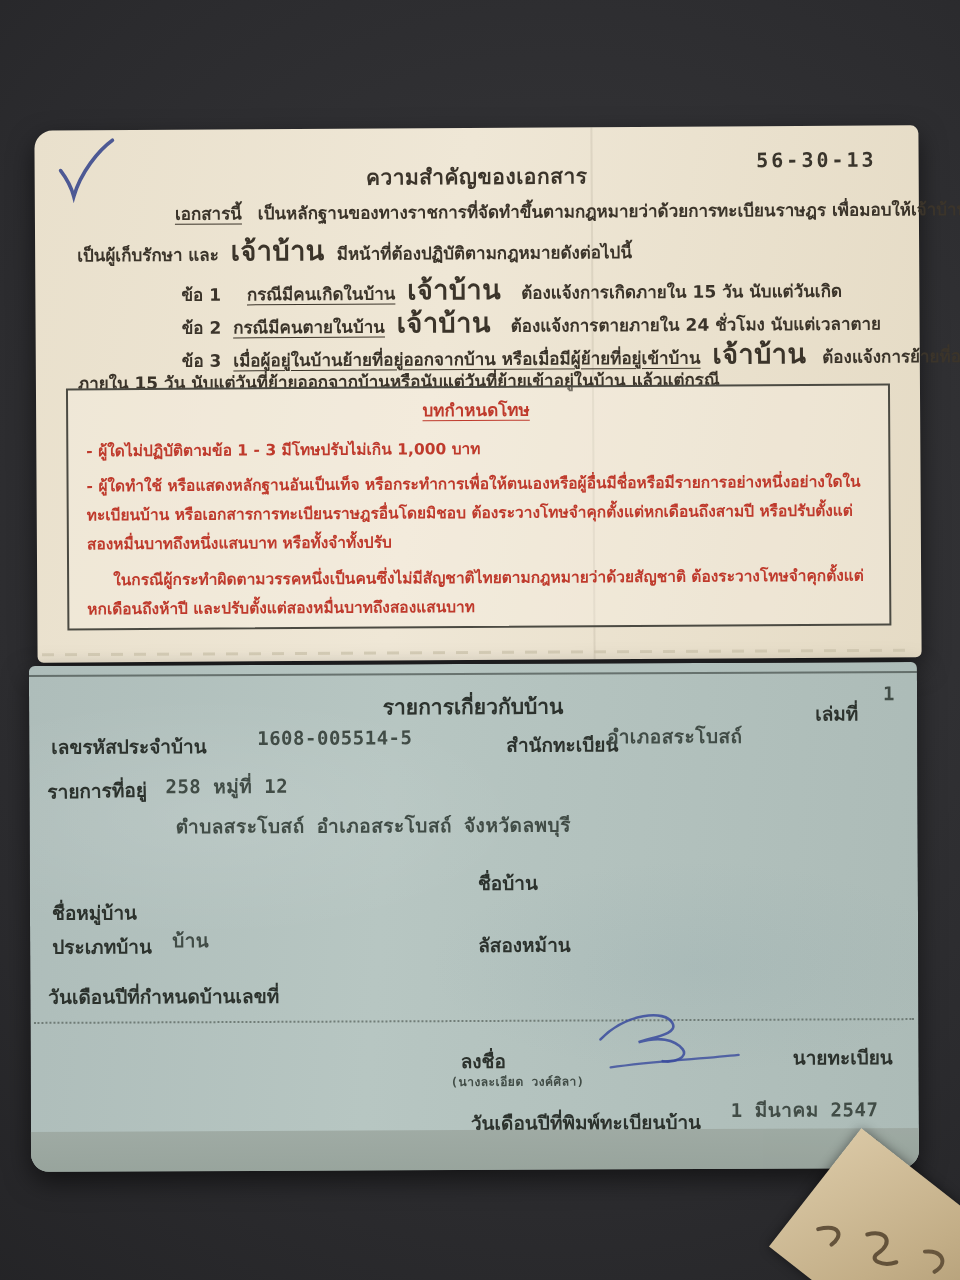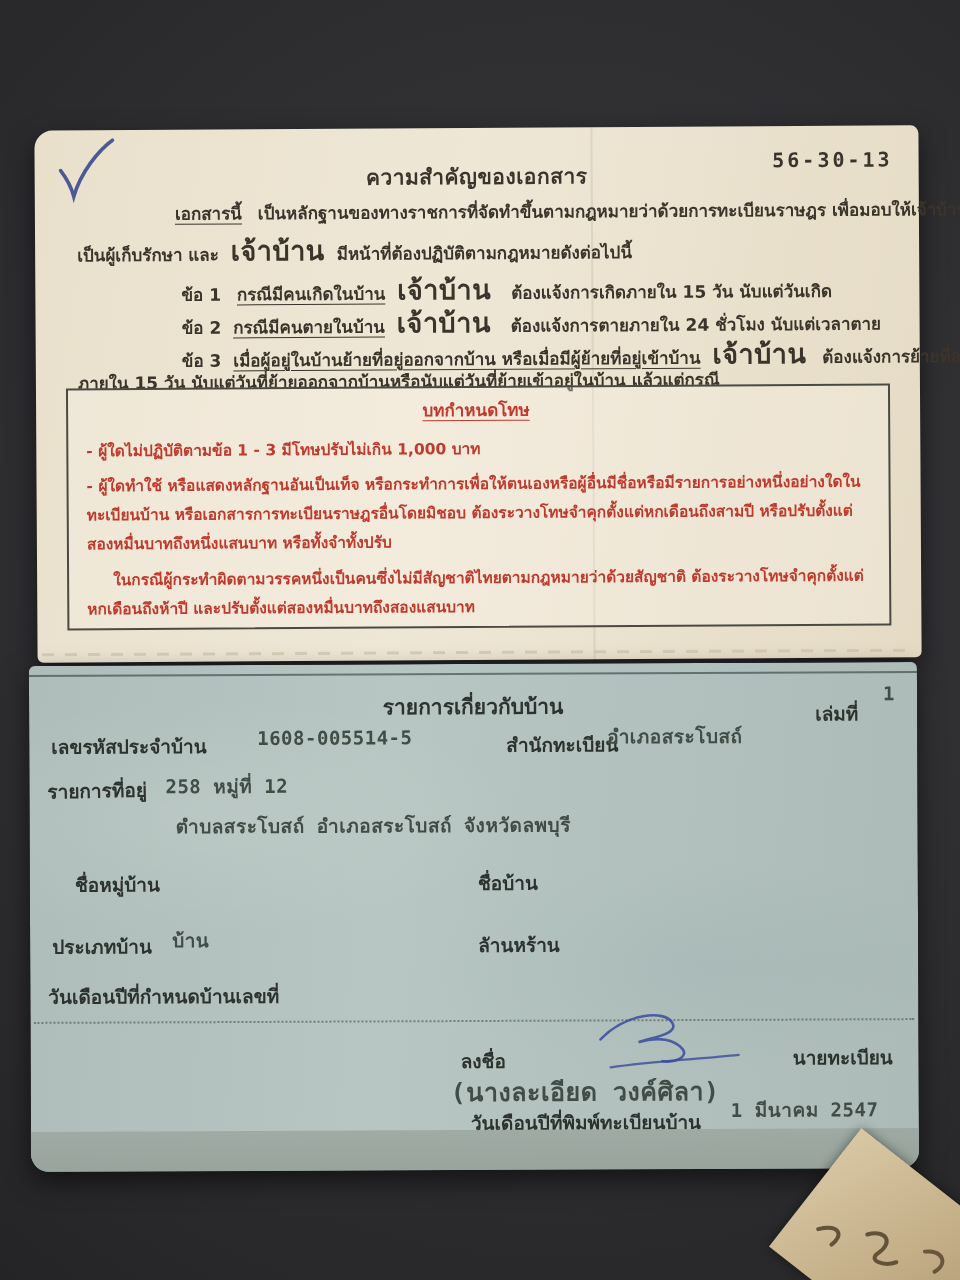--- a/index.html
+++ b/index.html
@@ -90,36 +90,36 @@
 
 <div class="page page-cream">
   <div class="fold"></div>
 
   <div class="checkmark">
     <svg width="72" height="72" viewBox="0 0 72 72">
       <path d="M10 34 C 16 42, 21 52, 23 60 C 30 36, 48 14, 62 4" fill="none" stroke="#31418a" stroke-width="3.6" stroke-linecap="round" opacity=".85"></path>
     </svg>
   </div>
 
-  <div class="ct code" style="right:26px; top:22px;text-align:center;">56-30-13</div>
+  <div class="ct code" style="right:42px; top:22px;text-align:center;">56-30-13</div>
   <div class="ct title-c" style="left:0; right:0; top:32px; text-align:center;">ความสำคัญของเอกสาร</div>
 
   <div class="ct" style="left:140px; top:70px;">
     <span class="u">เอกสารนี้</span>
     <span style="margin-left:10px;">เป็นหลักฐานของทางราชการที่จัดทำขึ้นตามกฎหมายว่าด้วยการทะเบียนราษฎร เพื่อมอบให้เจ้าบ้าน</span>
   </div>
   <div class="ct" style="left:42px; top:100px;">
     <span>เป็นผู้เก็บรักษา  และ</span>
     <span class="big">เจ้าบ้าน</span>
     <span>มีหน้าที่ต้องปฏิบัติตามกฎหมายดังต่อไปนี้</span>
   </div>
 
   <div class="ct" style="left:146px; top:140px;">
     <span>ข้อ 1</span>
-    <span class="u" style="margin-left:10px;">กรณีมีคนเกิดในบ้าน</span>
+    <span class="u" style="margin-left:20px;">กรณีมีคนเกิดในบ้าน</span>
     <span class="big">เจ้าบ้าน</span>
     <span style="margin-left:8px;">ต้องแจ้งการเกิดภายใน 15 วัน นับแต่วันเกิด</span>
   </div>
 
   <div class="ct" style="left:146px; top:173px;">
     <span>ข้อ 2</span>
     <span class="u" style="margin-left:6px;">กรณีมีคนตายในบ้าน</span>
     <span class="big">เจ้าบ้าน</span>
     <span style="margin-left:8px;">ต้องแจ้งการตายภายใน 24 ชั่วโมง นับแต่เวลาตาย</span>
   </div>
@@ -151,40 +151,40 @@
 
   <div class="bl" style="left:22px; top:66px;">เลขรหัสประจำบ้าน</div>
   <div class="dm" style="left:228px; top:62px;">1608-005514-5</div>
   <div class="bl" style="left:448px; top:66px;margin-left:29px;">สำนักทะเบียน</div>
   <div class="dm" style="left:578px; top:58px;">อำเภอสระโบสถ์</div>
 
   <div class="bl" style="left:18px; top:110px; transform:rotate(-1deg);">รายการที่อยู่</div>
   <div class="dm" style="left:136px; top:106px;">258 หมู่ที่ 12</div>
   <div class="dm" style="left:146px; top:146px;">ตำบลสระโบสถ์ อำเภอสระโบสถ์ จังหวัดลพบุรี</div>
 
-  <div class="bl" style="left:22px; top:204px;margin-left:23px;">ชื่อหมู่บ้าน</div>
+  <div class="bl" style="left:22px; top:232px;">ชื่อหมู่บ้าน</div>
   <div class="bl" style="left:448px; top:204px;">ชื่อบ้าน</div>
 
   <div class="bl" style="left:22px; top:266px;">ประเภทบ้าน</div>
   <div class="dm" style="left:142px; top:260px;text-align:right;">บ้าน</div>
-  <div class="bl" style="left:448px; top:266px;">ลัานหร้าน</div>
+  <div class="bl" style="left:448px; top:266px;">ลัสองหม้าน</div>
 
   <div class="bl" style="left:18px; top:316px;">วันเดือนปีที่กำหนดบ้านเลขที่</div>
 
   <div class="dotline"></div>
 
   <div class="bl" style="left:430px; top:382px;">ลงชื่อ</div>
   <div class="signature">
     <svg width="200" height="72" viewBox="0 0 200 72">
       <path d="M30 30 C 55 4, 95 0, 102 14 C 108 25, 82 28, 68 33 C 88 27, 104 30, 112 40 C 118 48, 104 54, 92 52" fill="none" stroke="#3a4b9e" stroke-width="2.6" stroke-linecap="round" opacity=".85"></path>
       <path d="M40 58 C 80 52, 130 50, 168 46" fill="none" stroke="#3a4b9e" stroke-width="2.4" stroke-linecap="round" opacity=".8"></path>
     </svg>
   </div>
   <div class="bl" style="left:762px; top:380px;">นายทะเบียน</div>
-  <div class="dm" style="left:420px; top:408px; font-size:25px;">(นางละเอียด วงค์ศิลา)</div>
+  <div class="dm" style="left:420px; top:408px; font-size:12px;">(นางละเอียด วงค์ศิลา)</div>
 
   <div class="bl" style="left:440px; top:444px;">วันเดือนปีที่พิมพ์ทะเบียนบ้าน</div>
   <div class="dm" style="left:700px; top:432px;">1 มีนาคม 2547</div>
 
   <div class="strip">
     <div class="pageno" style="position:absolute; right:38px; top:8px;">1</div>
   </div>
 </div>
 
 <div class="corner-doc">

